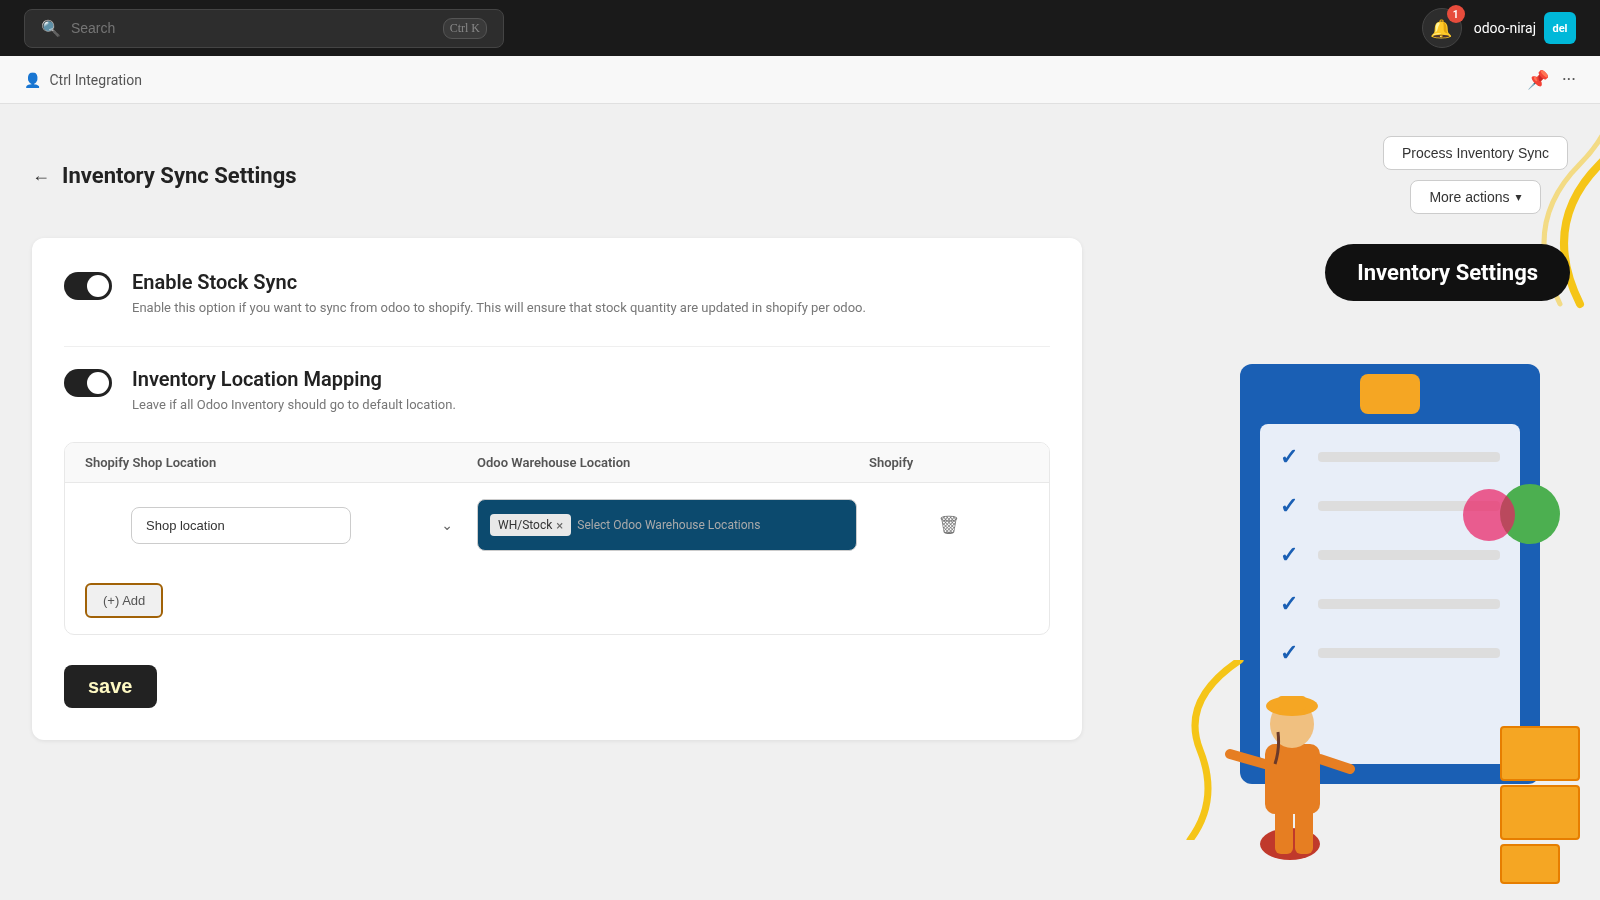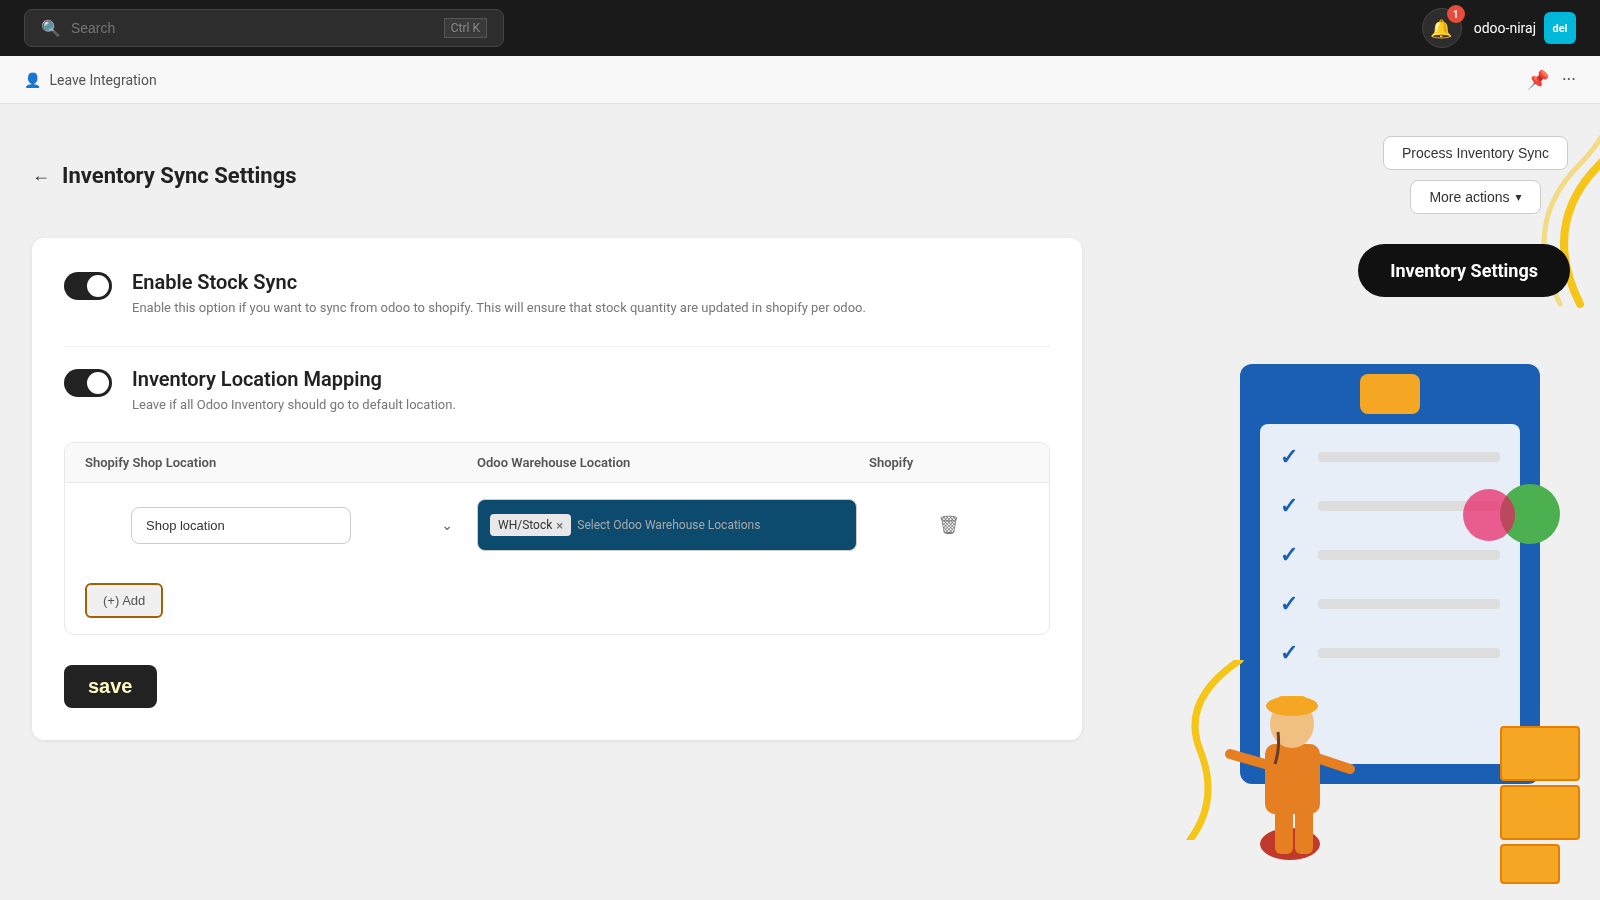--- a/index.html
+++ b/index.html
@@ -40,22 +40,23 @@
       color: #aaa;
       font-size: 14px;
       outline: none;
       flex: 1;
     }
     .search-shortcut {
       color: #888;
       font-size: 12px;
       background: #3a3a3a;
       border: 1px solid #555;
-      border-radius: 0;
+      border-radius: 9px;
       padding: 2px 6px;
+      font-family: Liberation Serif, serif;
     }
     .nav-right {
       display: flex;
       align-items: center;
       gap: 12px;
     }
     .notif-btn {
       position: relative;
       background: #2d2d2d;
       border: 1px solid #444;
@@ -399,21 +400,21 @@
       height: 300px;
     }
 
     
     .inv-settings-badge {
       position: absolute;
       top: 140px;
       right: 30px;
       background: #111;
       color: #fff;
-      font-size: 18px;
+      font-size: 22px;
       font-weight: 700;
       border-radius: 40px;
       padding: 16px 32px;
       white-space: nowrap;
     }
 
     
     .illustration {
       position: absolute;
       top: 220px;
@@ -546,21 +547,21 @@
     <div class="user-area">
       <span class="username">odoo-niraj</span>
       <div class="avatar">del</div>
     </div>
   </div>
 </div>
 
 <div class="subheader">
   <div class="breadcrumb">
     <span>👤</span>
-    <span>Leave Integration</span>
+    <span>Ctrl Integration</span>
   </div>
   <div class="subheader-icons">
     <span class="subheader-icon">📌</span>
     <span class="subheader-icon">···</span>
   </div>
 </div>
 
 <div class="main-area">
 
   <div class="page-header">

